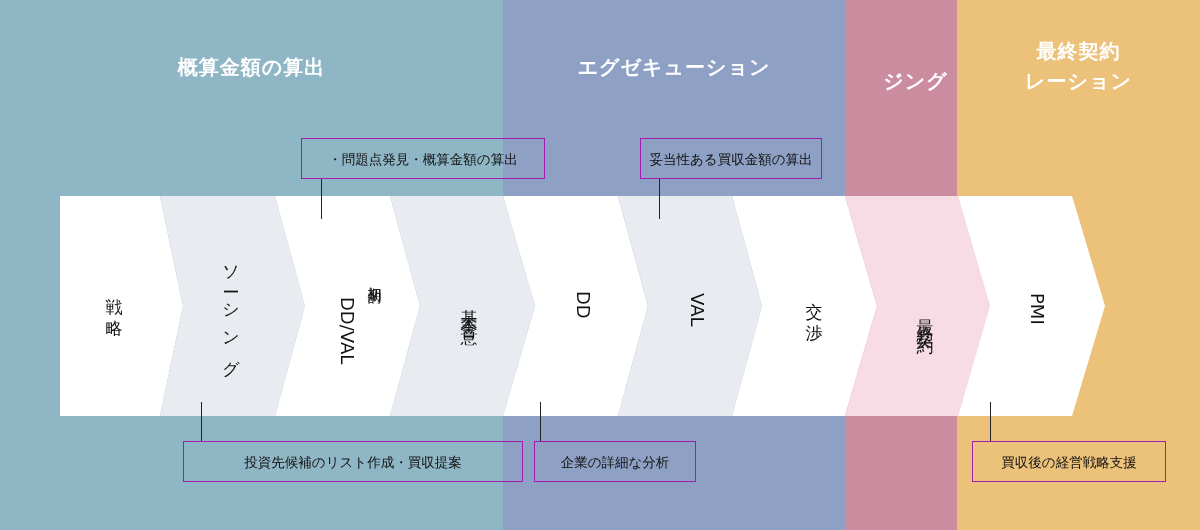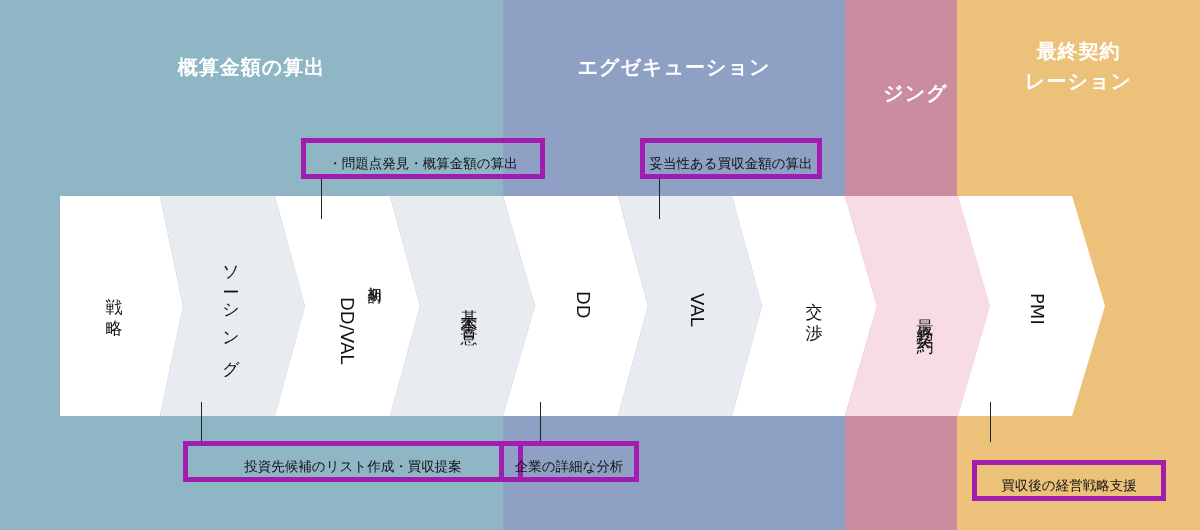--- a/index.html
+++ b/index.html
@@ -2,34 +2,34 @@
 <html><head>
 <meta charset="utf-8">
 <style>
   html,body{margin:0;padding:0;}
   body{width:1200px;height:530px;position:relative;overflow:hidden;font-family:"DejaVu Sans","Liberation Sans",sans-serif;}
   .phase{position:absolute;top:0;height:530px;}
   .phase-title{position:absolute;left:0;right:0;color:#fff;font-size:20px;font-weight:bold;text-align:center;line-height:30px;letter-spacing:1px;}
   svg.band{position:absolute;left:0;top:0;}
   .label{position:absolute;color:#111;font-size:17px;writing-mode:vertical-rl;text-orientation:upright;letter-spacing:8px;display:flex;align-items:center;justify-content:center;}
   .label.latin{text-orientation:mixed;letter-spacing:0;font-size:18px;}
-  .note{position:absolute;border:5px solid #a21caf;font-size:13.5px;color:#111;height:41px;line-height:41px;text-align:center;box-sizing:border-box;white-space:nowrap;}
+  .note{position:absolute;border:1px solid #a21caf;font-size:13.5px;color:#111;height:41px;line-height:41px;text-align:center;box-sizing:border-box;white-space:nowrap;}
   .vline{position:absolute;width:1px;background:#222;}
 </style>
 </head>
 <body>
 
 <div class="phase" style="left:0;width:503px;background:#8fb6c5;">
   <div class="phase-title" style="top:52px;">概算金額の算出</div>
 </div>
 <div class="phase" style="left:503px;width:342px;background:#8ea1c4;">
   <div class="phase-title" style="top:52px;">エグゼキューション</div>
 </div>
 <div class="phase" style="left:845px;width:112px;background:#cc8ca0;">
-  <div class="phase-title" style="top:78px;padding-left:29px;">ジング</div>
+  <div class="phase-title" style="top:66px;padding-left:29px;">ジング</div>
 </div>
 <div class="phase" style="left:957px;width:243px;background:#ecc17a;">
   <div class="phase-title" style="top:36px;">最終契約</div>
   <div class="phase-title" style="top:66px;">レーション</div>
 </div>
 
 <svg class="band" width="1200" height="530">
   <polygon points="60,196 160,196 183,306 160,416 60,416" fill="#ffffff"></polygon>
   <polygon points="160,196 275,196 305,306 275,416 160,416 183,306" fill="#e8ebf0"></polygon>
   <polygon points="275,196 390,196 420,306 390,416 275,416 305,306" fill="#ffffff"></polygon>
@@ -53,15 +53,15 @@
 <div class="label latin" style="left:1022px;top:284px;width:30px;height:50px;">PMI</div>
 
 <div class="note" style="left:301px;top:138px;width:244px;">・問題点発見・概算金額の算出</div>
 <div class="vline" style="left:321px;top:179px;height:40px;"></div>
 <div class="note" style="left:640px;top:138px;width:182px;">妥当性ある買収金額の算出</div>
 <div class="vline" style="left:659px;top:179px;height:40px;"></div>
 
 <div class="vline" style="left:201px;top:402px;height:40px;"></div>
 <div class="note" style="left:183px;top:441px;width:340px;">投資先候補のリスト作成・買収提案</div>
 <div class="vline" style="left:540px;top:402px;height:40px;"></div>
-<div class="note" style="left:499px;top:441px;width:140px;">企業の詳細な分析</div>
+<div class="note" style="left:534px;top:441px;width:162px;">企業の詳細な分析</div>
 <div class="vline" style="left:990px;top:402px;height:40px;"></div>
-<div class="note" style="left:972px;top:460px;width:194px;">買収後の経営戦略支援</div>
+<div class="note" style="left:972px;top:441px;width:194px;">買収後の経営戦略支援</div>
 
 </body></html>

